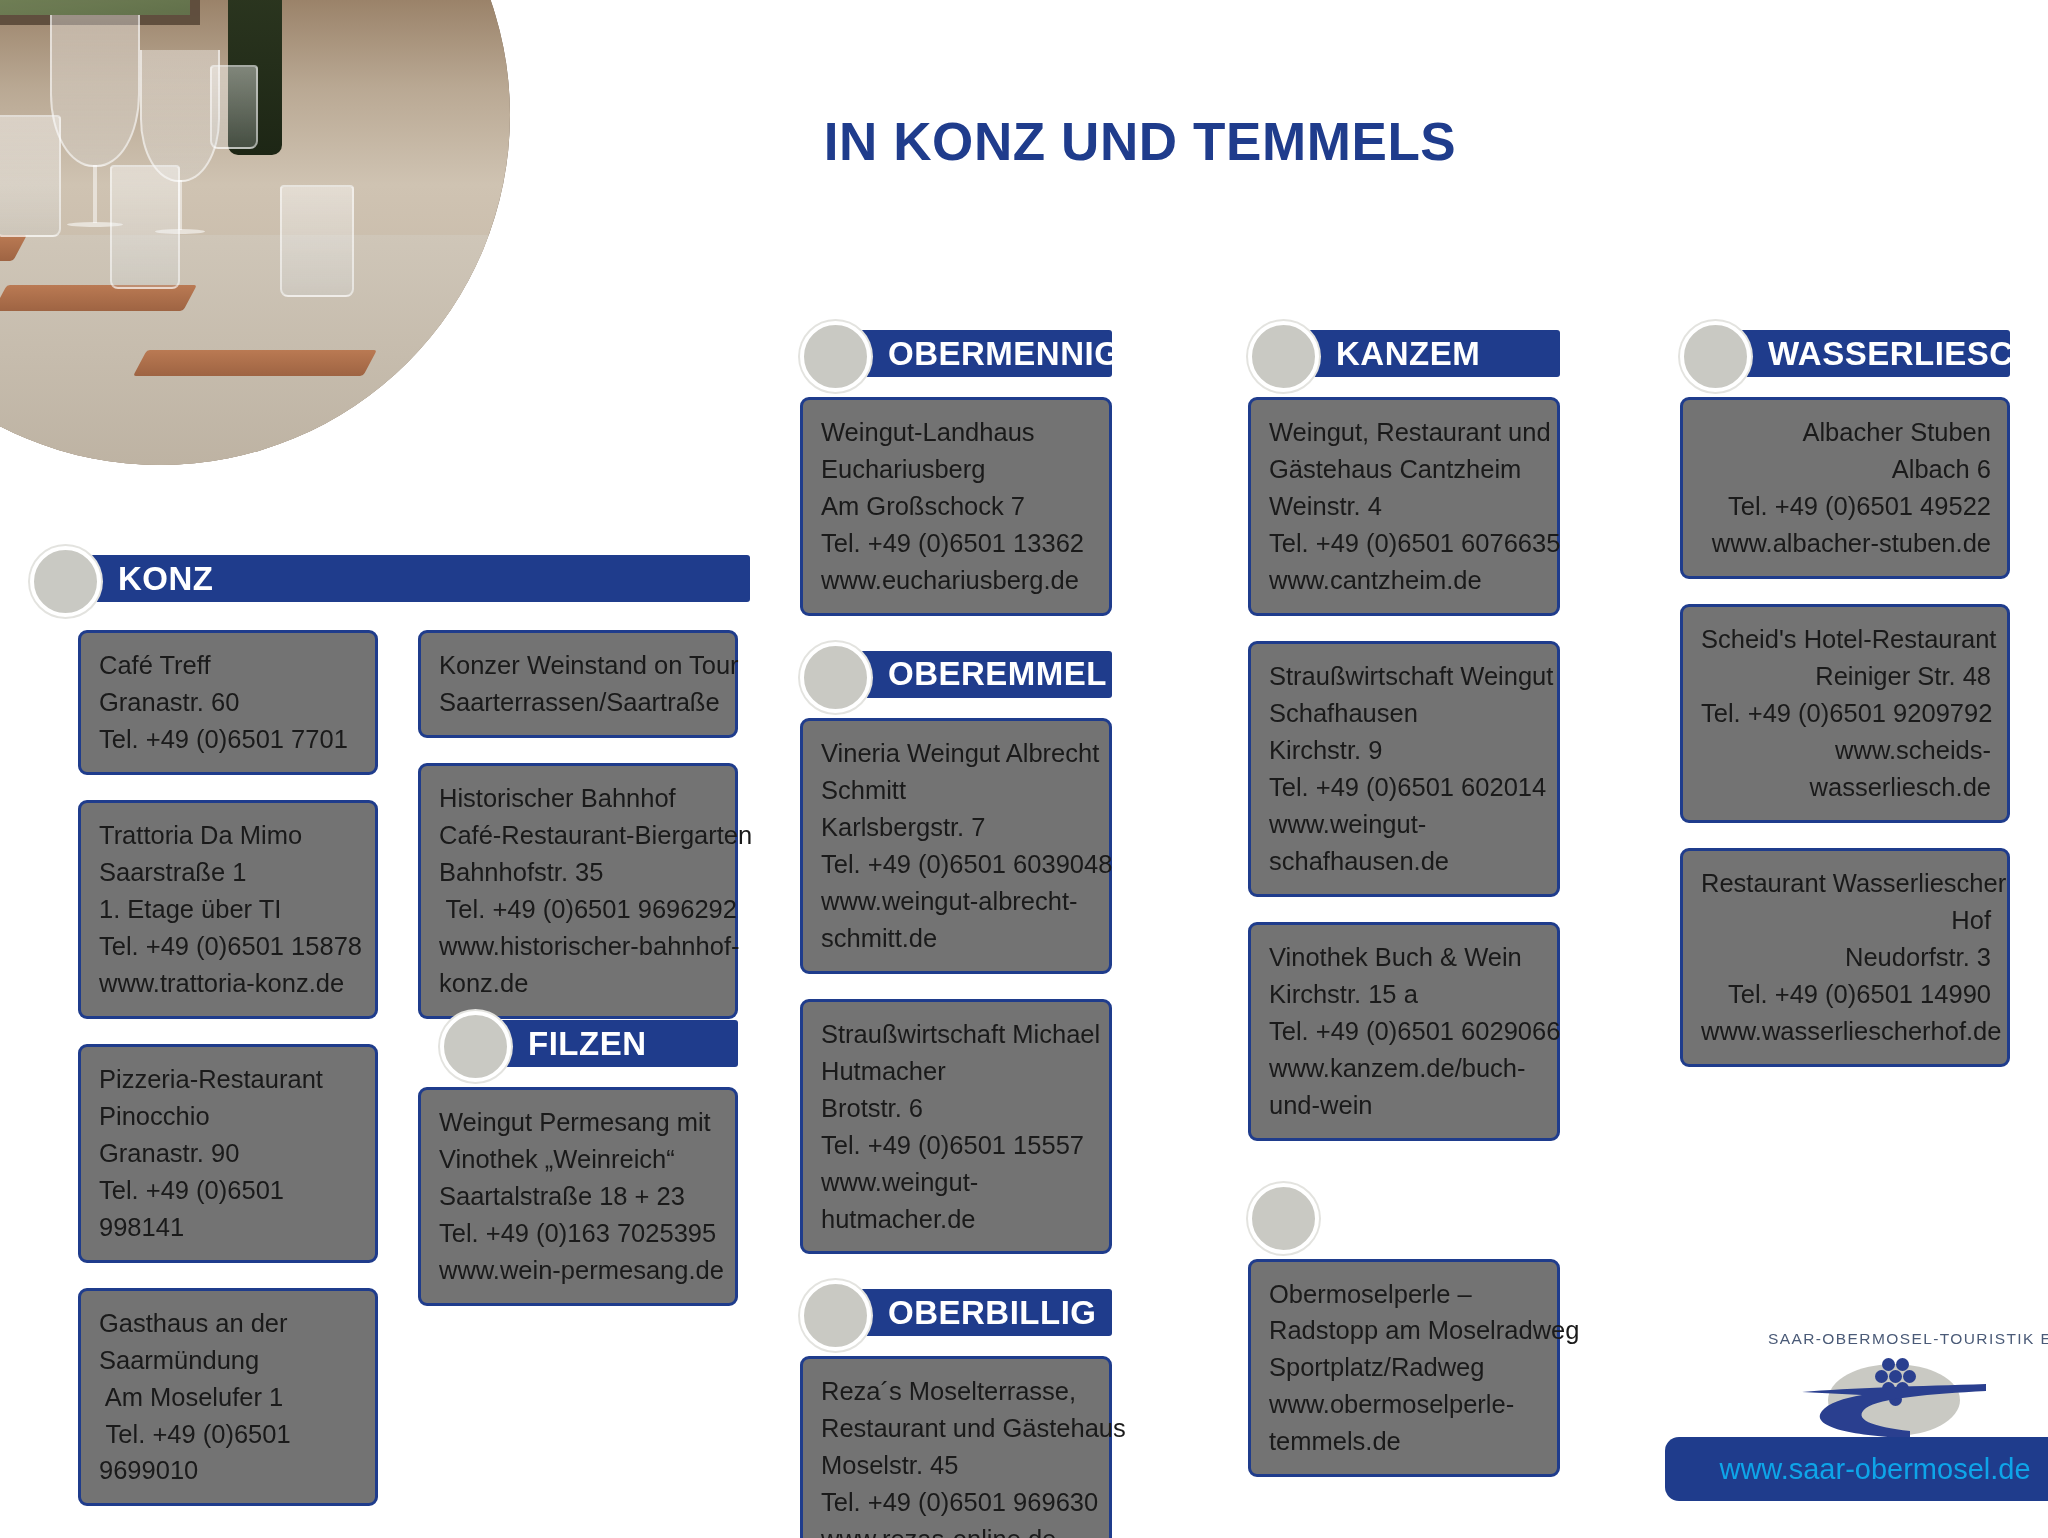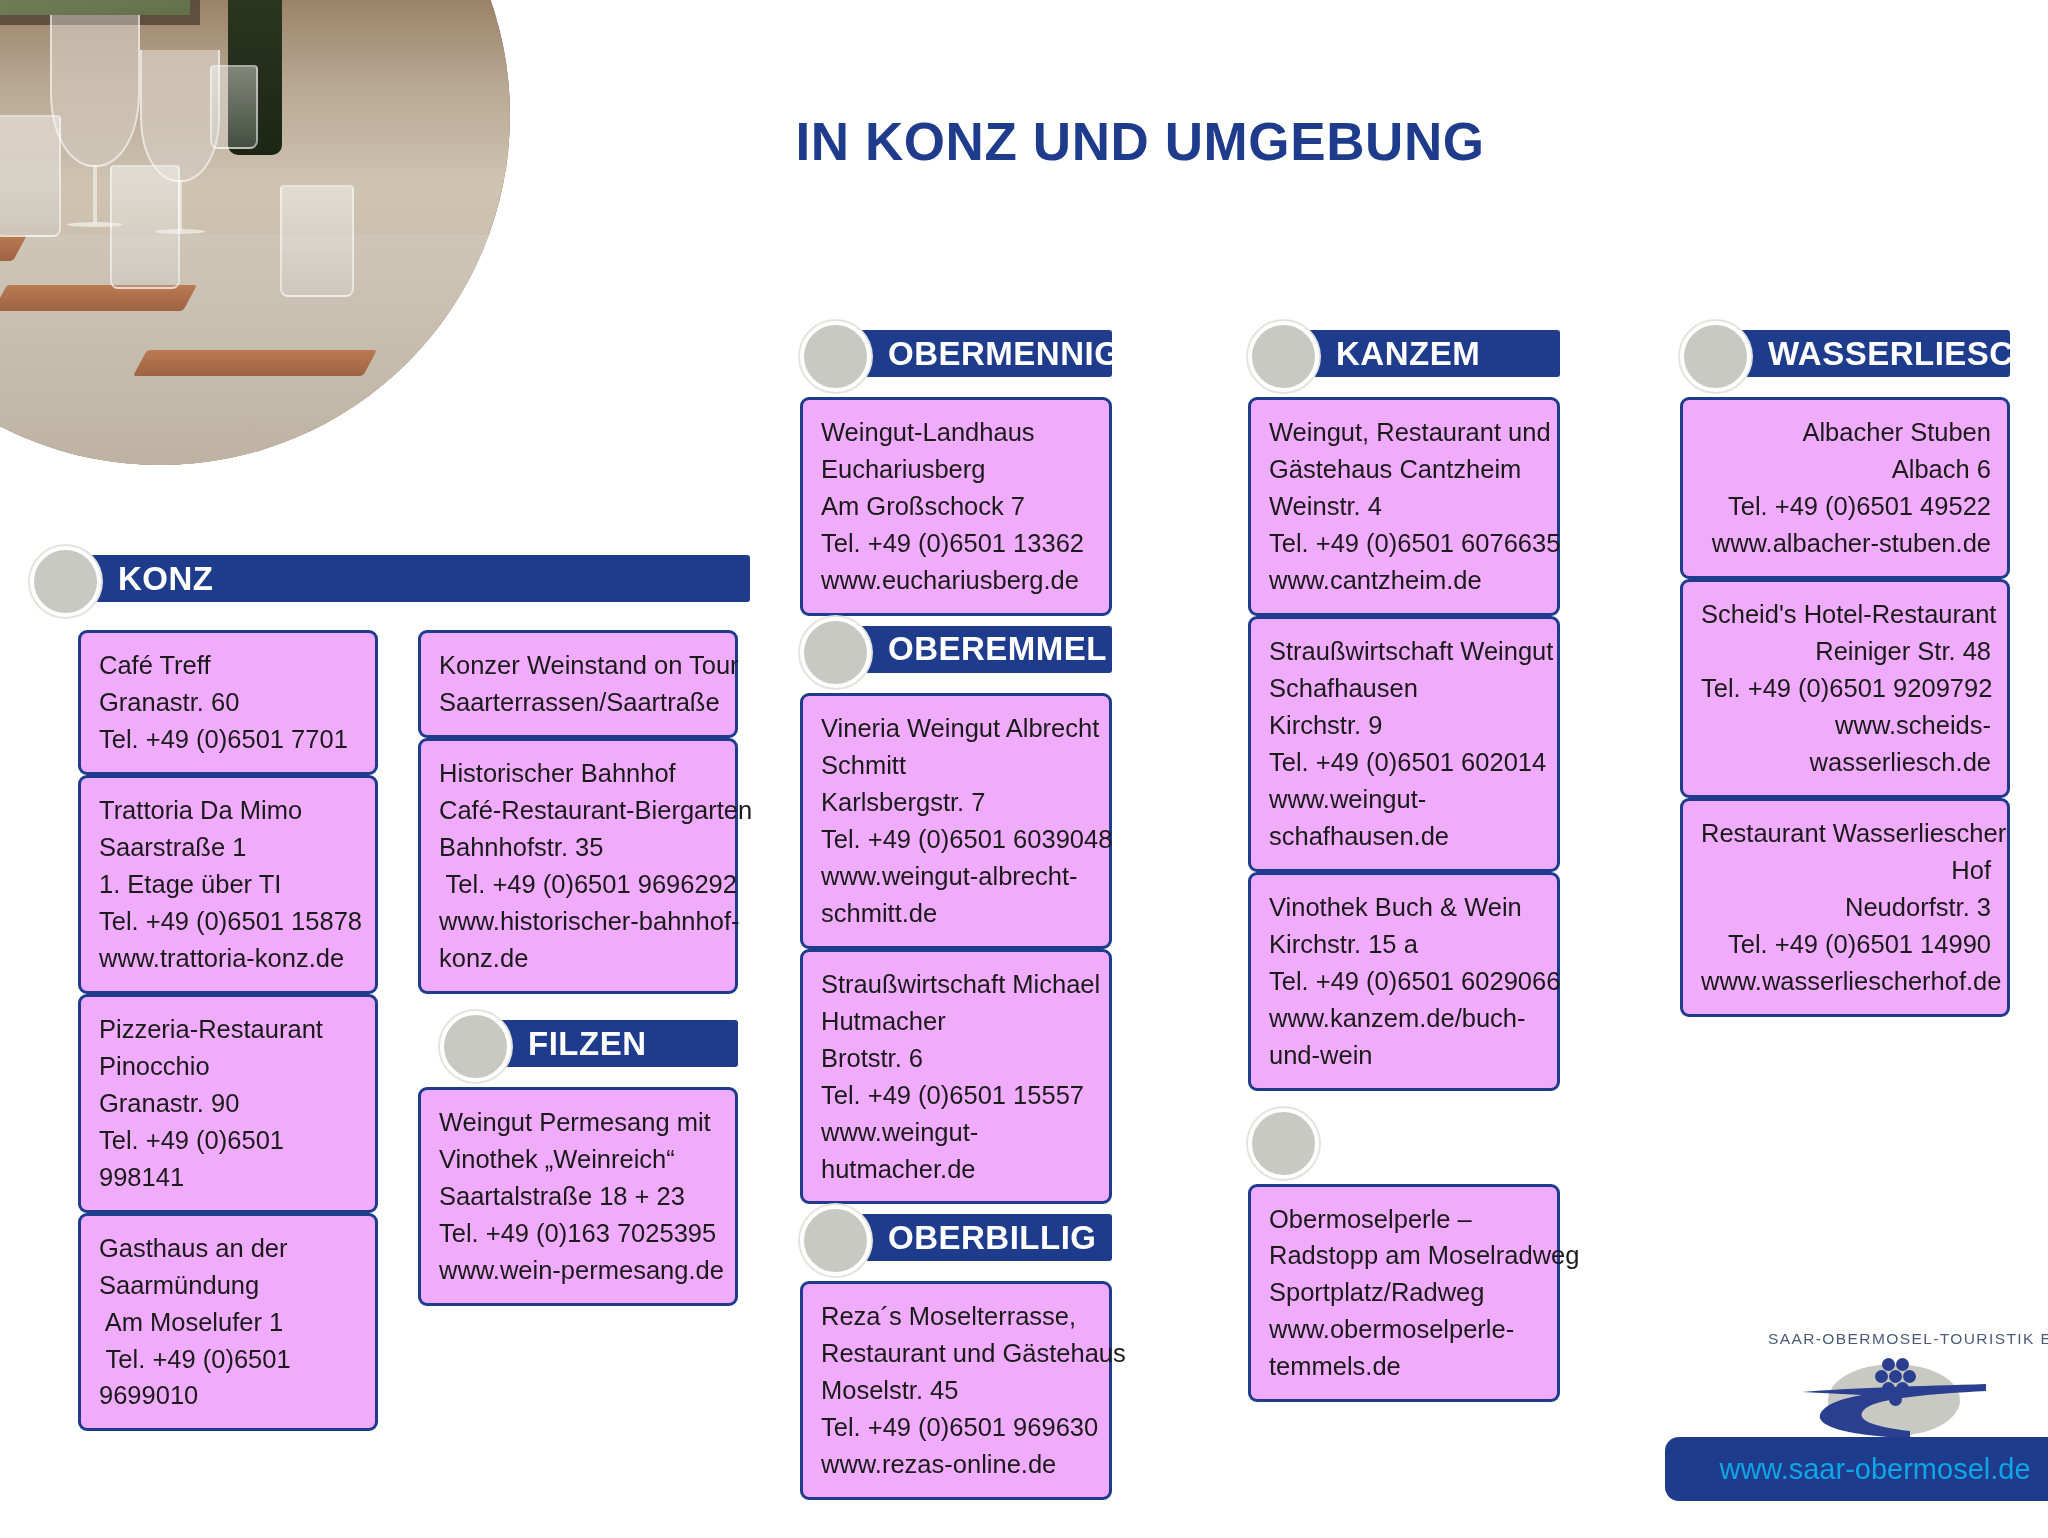--- a/index.html
+++ b/index.html
@@ -94,23 +94,23 @@
   }
   .sec-bar .lbl{
     color:#ffffff;font-size:33px;font-weight:bold;letter-spacing:.5px;
     margin-left:50px;white-space:nowrap;
   }
 
   
   .card{
     border:3px solid #1f3c8c;
     border-radius:9px;
-    background:#f0abfc;
+    background:#737373;
     padding:14px 16px 14px 18px;
-    margin-bottom:0;
+    margin-bottom:25px;
     box-sizing:border-box;
   }
   .card .ln{
     font-size:25.5px;color:#1a1a1a;line-height:1.45;
     white-space:pre;
   }
 
   
   .col{position:absolute;}
   #col-konz-left{left:78px;top:630px;width:300px;}
@@ -172,21 +172,21 @@
       <div class="foot" style="bottom:-54px;width:50px;"></div>
     </div>
 
     <div class="tumbler" style="left:185px;top:350px;width:62px;height:118px;"></div>
     <div class="tumbler" style="left:300px;top:400px;width:66px;height:120px;"></div>
     <div class="tumbler" style="left:470px;top:420px;width:70px;height:108px;"></div>
     <div class="tumbler" style="left:400px;top:300px;width:44px;height:80px;"></div>
   </div>
 
   <div class="title-wrap">
-    <div class="title-line title-2">IN KONZ UND UMGEBUNG</div>
+    <div class="title-line title-2">IN KONZ UND TEMMELS</div>
   </div>
 
   <div id="konz-header">
     <div class="sec-head">
       <div class="sec-circle"></div>
       <div class="sec-bar">
         <span class="lbl">KONZ</span>
       </div>
     </div>
   </div>

